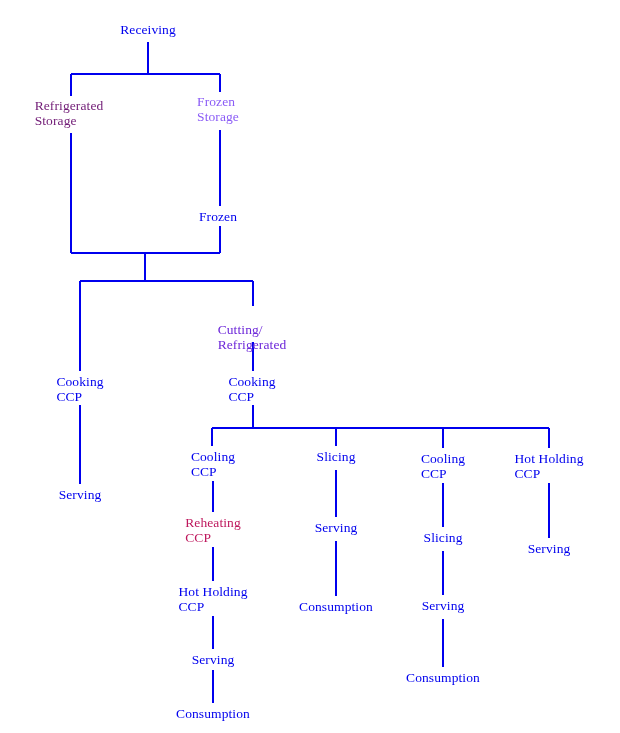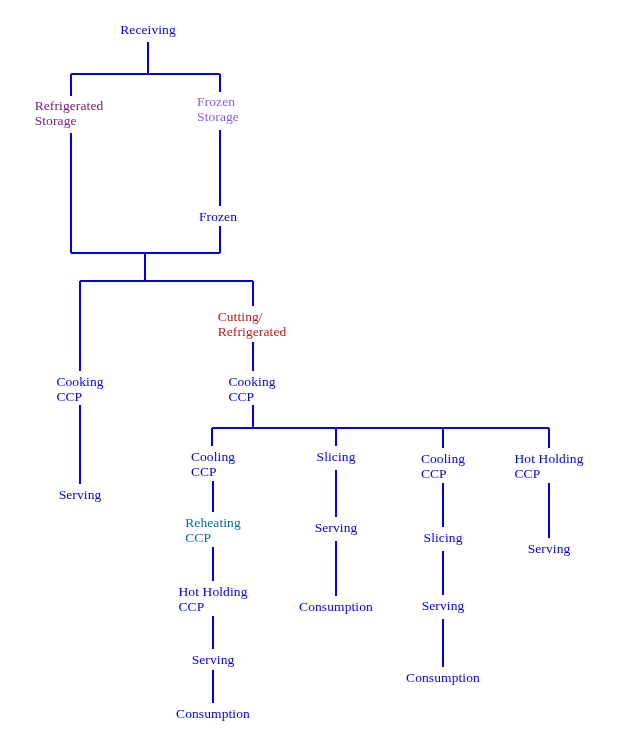--- a/index.html
+++ b/index.html
@@ -78,24 +78,24 @@
       <line x1="549" x2="549" y1="483" y2="538" stroke="#0000EE" stroke-width="2.4" shape-rendering="crispEdges"></line>
     </svg>
 
   <div id="node-layer">
       <div class="node" title="Receiving" style="left: 148px; top: 22px; color: rgb(0, 0, 238);"><span class="node-line">Receiving</span></div>
       <div class="node" title="Refrigerated Storage" style="left: 69px; top: 98px; color: #701a75;"><span class="node-line">Refrigerated</span><span class="node-line">Storage</span></div>
       <div class="node" title="Frozen Storage" style="left: 218px; top: 94px; color: #8b5cf6;"><span class="node-line">Frozen</span><span class="node-line">Storage</span></div>
       <div class="node" title="Thawing" style="left: 218px; top: 209px; color: rgb(0, 0, 238);"><span class="node-line">Frozen</span></div>
       <div class="node" title="Cooking CCP" style="left: 80px; top: 374px; color: rgb(0, 0, 238);"><span class="node-line">Cooking</span><span class="node-line">CCP</span></div>
       <div class="node" title="Serving" style="left: 80px; top: 487px; color: rgb(0, 0, 238);"><span class="node-line">Serving</span></div>
-      <div class="node" title="Cutting/ Preparation" style="left: 252px; top: 309px; color: #b91c1c;"><span class="node-line">Cutting/</span><span class="node-line">Refrigerated</span></div>
+      <div class="node" title="Cutting/ Preparation" style="left: 252px; top: 322px; color: #6d28d9;"><span class="node-line">Cutting/</span><span class="node-line">Refrigerated</span></div>
       <div class="node" title="Cooking CCP" style="left: 252px; top: 374px; color: rgb(0, 0, 238);"><span class="node-line">Cooking</span><span class="node-line">CCP</span></div>
       <div class="node" title="Cooling CCP" style="left: 213px; top: 449px; color: rgb(0, 0, 238);"><span class="node-line">Cooling</span><span class="node-line">CCP</span></div>
-      <div class="node" title="Reheating CCP" style="left: 213px; top: 515px; color: #0369a1;"><span class="node-line">Reheating</span><span class="node-line">CCP</span></div>
+      <div class="node" title="Reheating CCP" style="left: 213px; top: 515px; color: #be185d;"><span class="node-line">Reheating</span><span class="node-line">CCP</span></div>
       <div class="node" title="Hot Holding CCP" style="left: 213px; top: 584px; color: rgb(0, 0, 238);"><span class="node-line">Hot Holding</span><span class="node-line">CCP</span></div>
       <div class="node" title="Serving" style="left: 213px; top: 652px; color: rgb(0, 0, 238);"><span class="node-line">Serving</span></div>
       <div class="node" title="Consumption" style="left: 213px; top: 706px; color: rgb(0, 0, 238);"><span class="node-line">Consumption</span></div>
       <div class="node" title="Slicing" style="left: 336px; top: 449px; color: rgb(0, 0, 238);"><span class="node-line">Slicing</span></div>
       <div class="node" title="Serving" style="left: 336px; top: 520px; color: rgb(0, 0, 238);"><span class="node-line">Serving</span></div>
       <div class="node" title="Consumption" style="left: 336px; top: 599px; color: rgb(0, 0, 238);"><span class="node-line">Consumption</span></div>
       <div class="node" title="Cooling CCP" style="left: 443px; top: 451px; color: rgb(0, 0, 238);"><span class="node-line">Cooling</span><span class="node-line">CCP</span></div>
       <div class="node" title="Slicing" style="left: 443px; top: 530px; color: rgb(0, 0, 238);"><span class="node-line">Slicing</span></div>
       <div class="node" title="Serving" style="left: 443px; top: 598px; color: rgb(0, 0, 238);"><span class="node-line">Serving</span></div>
       <div class="node" title="Consumption" style="left: 443px; top: 670px; color: rgb(0, 0, 238);"><span class="node-line">Consumption</span></div>

